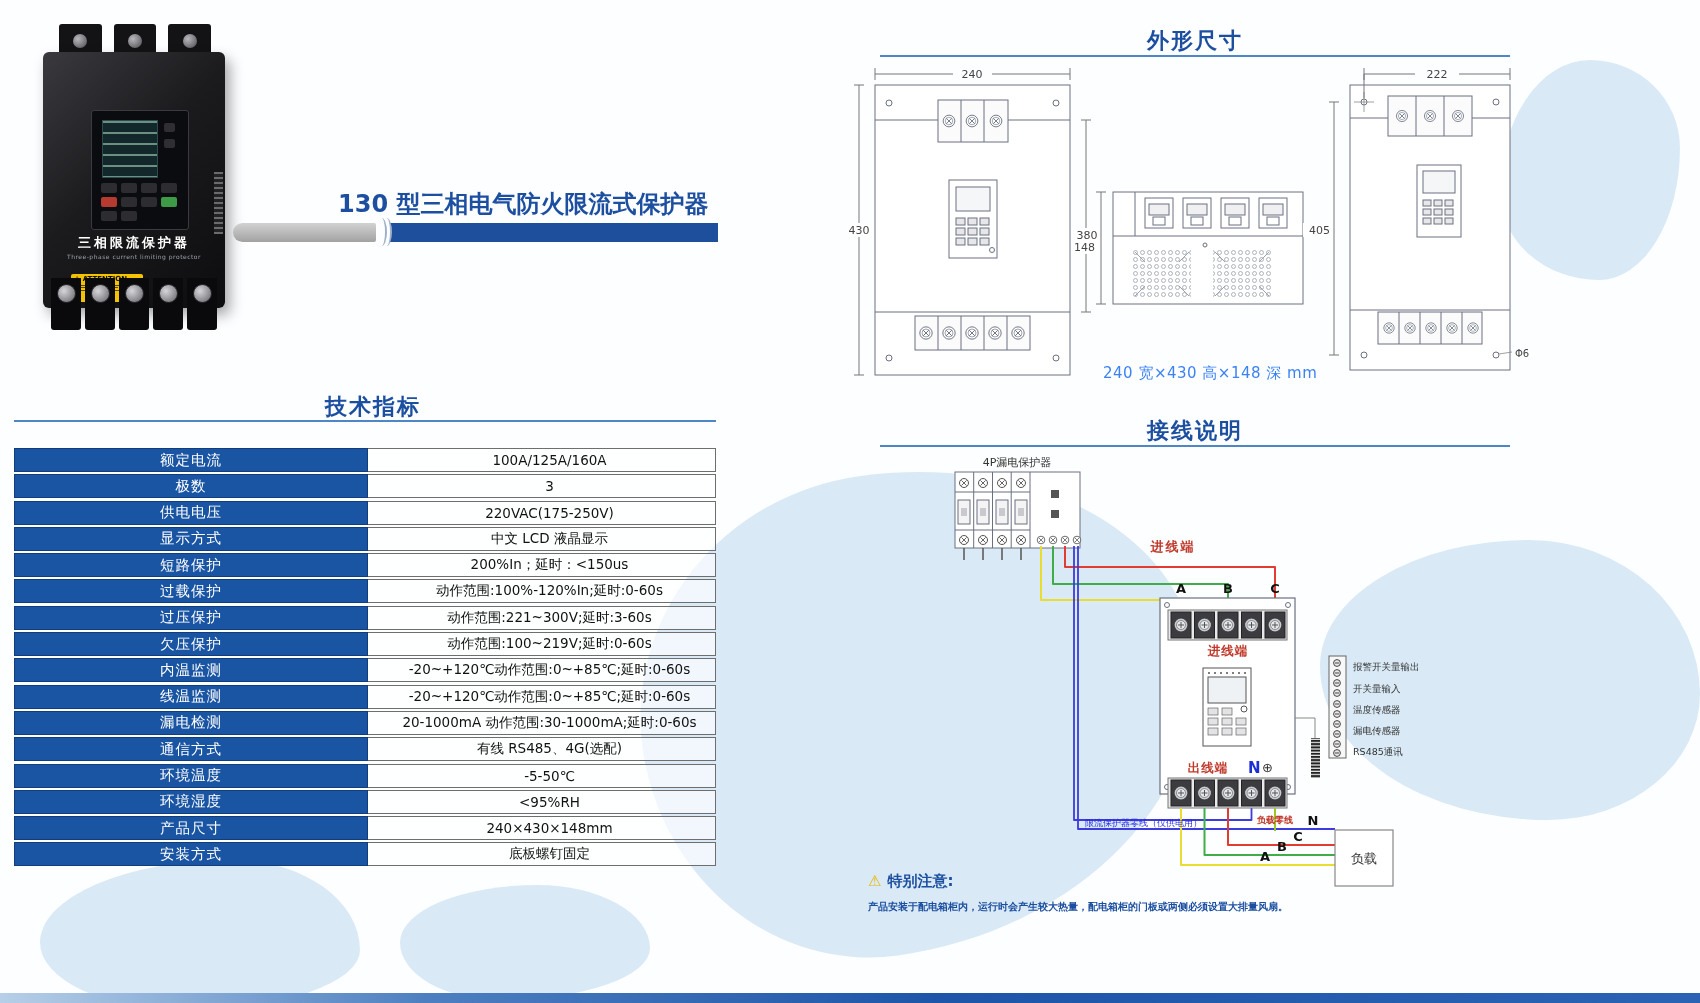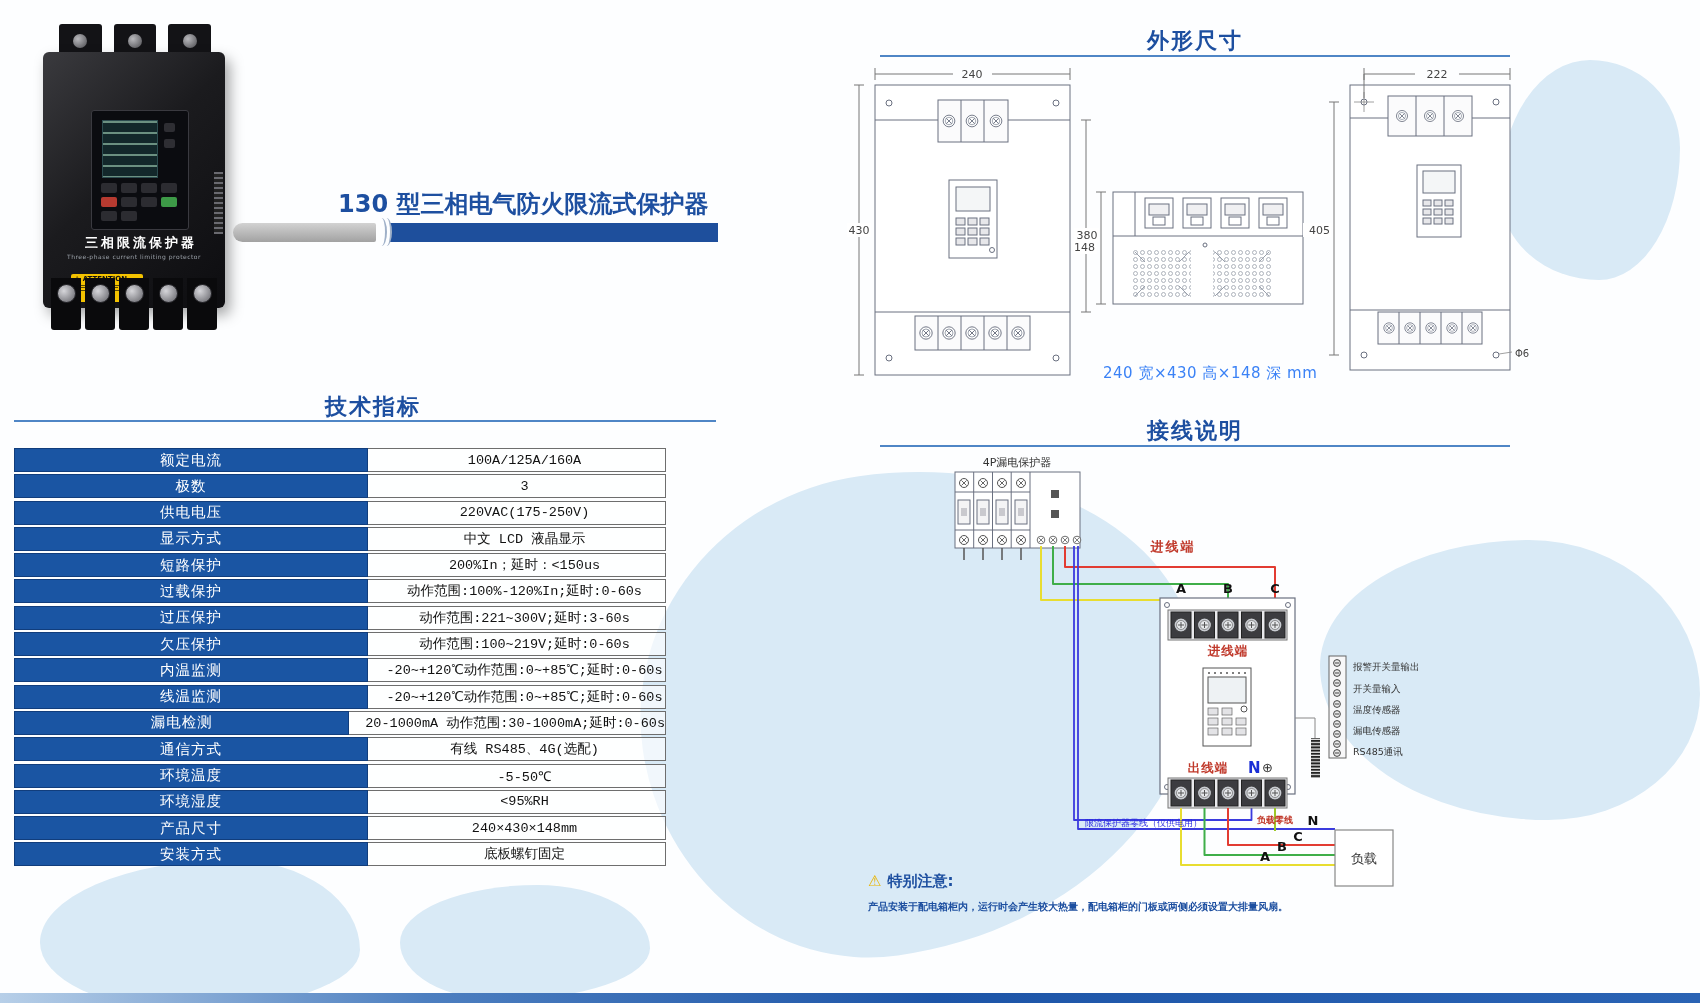--- a/index.html
+++ b/index.html
@@ -30,34 +30,34 @@
   .dev-top .post{flex:1;background:#131316;border-radius:3px;display:flex;align-items:center;justify-content:center;}
   .dev-top .post i{width:14px;height:14px;border-radius:50%;background:radial-gradient(circle at 35% 35%,#b9b9bd,#4a4a4e);}
   .lcd{position:absolute;left:48px;top:58px;width:96px;height:118px;background:#0b0c10;border:1px solid #3a3a40;border-radius:3px;}
   .lcd .screen{position:absolute;left:10px;top:9px;width:54px;height:56px;background:#13282b;border:1px solid #2c4c50;
                background-image:repeating-linear-gradient(180deg,rgba(180,230,200,.55) 0 2px,transparent 2px 11px);}
   .lcd .sbtn{position:absolute;width:11px;height:9px;background:#2e2e33;border-radius:2px;}
   .lcd .keys{position:absolute;left:9px;top:72px;width:80px;display:flex;flex-wrap:wrap;gap:4px;}
   .lcd .keys b{width:16px;height:10px;background:#2c2c31;border-radius:2px;}
   .lcd .keys b.red{background:#b63a30;} .lcd .keys b.grn{background:#3d9a47;}
   .dev-brand{position:absolute;left:0;top:182px;width:182px;text-align:center;color:#fff;
-             font-size:13px;font-weight:bold;letter-spacing:3px;padding-left:7px;}
+             font-size:13px;font-weight:bold;letter-spacing:3px;}
   .dev-brand-sub{position:absolute;left:0;top:201px;width:182px;text-align:center;color:#9aa0a8;font-size:6px;letter-spacing:.5px;}
   .attn{position:absolute;left:28px;top:222px;width:66px;height:26px;background:#f3c200;border-radius:2px;padding:1px 3px;}
   .attn .t{font-size:7px;font-weight:bold;color:#111;}
   .attn .l{height:1px;background:#5a4a00;margin-top:1.5px;}
   .dev-bot{position:absolute;left:16px;top:256px;width:166px;height:52px;display:flex;gap:4px;}
   .dev-bot .term{flex:1;background:#0a0a0c;border-radius:0 0 3px 3px;display:flex;align-items:flex-start;justify-content:center;padding-top:6px;}
   .dev-bot .term i{width:17px;height:17px;border-radius:50%;background:radial-gradient(circle at 35% 35%,#d6d6da,#606066);
                    border:1px solid #2c2c30;}
   .dev-side{position:absolute;right:2px;top:120px;width:9px;height:62px;
             background:repeating-linear-gradient(180deg,#6a6a70 0 2px,#222 2px 5px);}
 
   
-  .spec-table{position:absolute;left:14px;top:448px;width:652px;z-index:2;font-family:Liberation Mono, monospace;}
+  .spec-table{position:absolute;left:14px;top:448px;width:702px;z-index:2;}
   .spec-row{display:flex;height:24px;margin-bottom:2.3px;}
   .spec-label{width:352px;background:#1a55a3;border:1px solid #113d7c;color:#fff;
               font-size:14.5px;display:flex;align-items:center;justify-content:center;letter-spacing:1px;}
   .spec-value{flex:1;background:rgba(255,255,255,.62);border:1px solid #6e6e6e;border-left:none;color:#111;
               font-size:13.5px;display:flex;align-items:center;justify-content:center;white-space:nowrap;padding-left:16px;}
 
   svg{position:absolute;z-index:2;font-family:"DejaVu Sans","Liberation Sans",sans-serif;}
   .dims-caption{position:absolute;left:1103px;top:364px;z-index:2;font-size:15px;color:#3b82f6;letter-spacing:.5px;}
 
   

